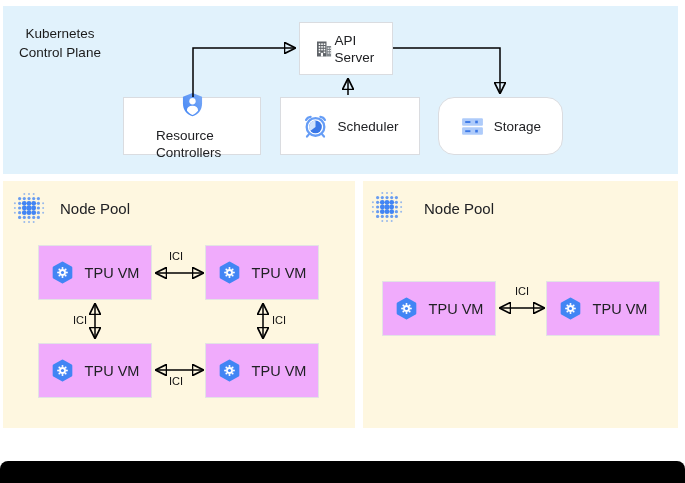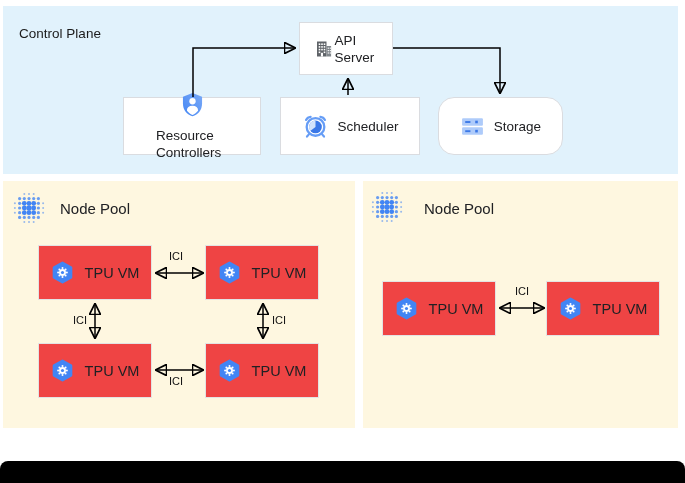--- a/index.html
+++ b/index.html
@@ -27,21 +27,21 @@
   #box-api .lbl{width:44px;}
   #box-rc{left:123px;top:97px;width:138px;height:58px;flex-direction:column;}
   #box-rc .lbl{width:72px;}
   #box-sched{left:280px;top:97px;width:140px;height:58px;}
   #box-storage{left:438px;top:97px;width:125px;height:58px;border-radius:16px;}
 
   .np-icon{position:absolute;width:36px;height:36px;}
   .np-label{position:absolute;font-size:15px;line-height:16px;color:#202124;}
 
   .tpu{
-    position:absolute;width:114px;height:55px;background:#ef4444;border:1px solid #E3E3E3;
+    position:absolute;width:114px;height:55px;background:#f0abfc;border:1px solid #E3E3E3;
     display:flex;align-items:center;justify-content:center;gap:11px;box-sizing:border-box;
   }
   .tpu .lbl{font-size:14.5px;color:#202124;}
 
   .ici{
     position:absolute;width:28px;text-align:center;
     font-size:11px;line-height:13px;color:#111;
   }
 
   #arrows{position:absolute;left:0;top:0;width:685px;height:483px;pointer-events:none;}
@@ -53,20 +53,21 @@
   }
   .icon{display:inline-flex;flex:none;}
 </style>
 </head>
 <body>
 
 <div id="canvas">
 
   <div id="control-plane" class="panel">
     <div class="cp-title">
+      <div>Kubernetes</div>
       <div>Control Plane</div>
     </div>
   </div>
 
   <div id="node-pool-left" class="panel"></div>
   <div id="node-pool-right" class="panel"></div>
 
   <div class="wbox" id="box-api">
     <span class="icon">
       <svg width="20" height="20" viewBox="0 0 20 20">

